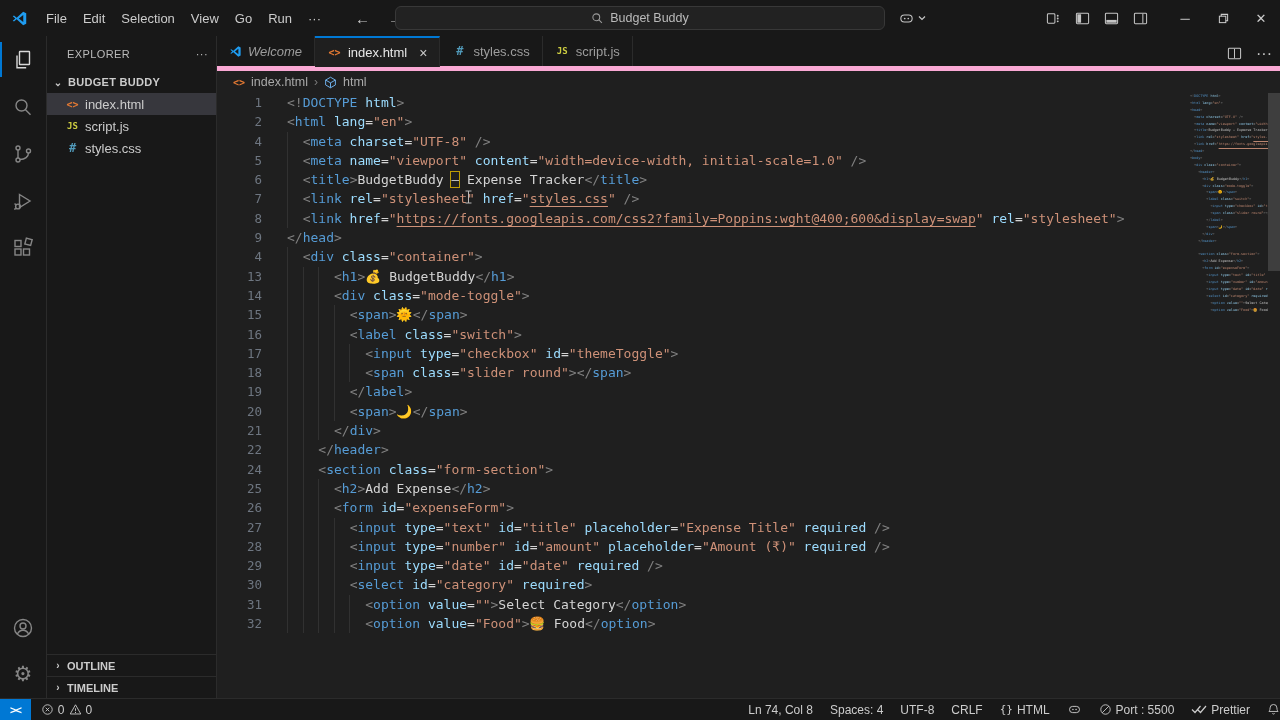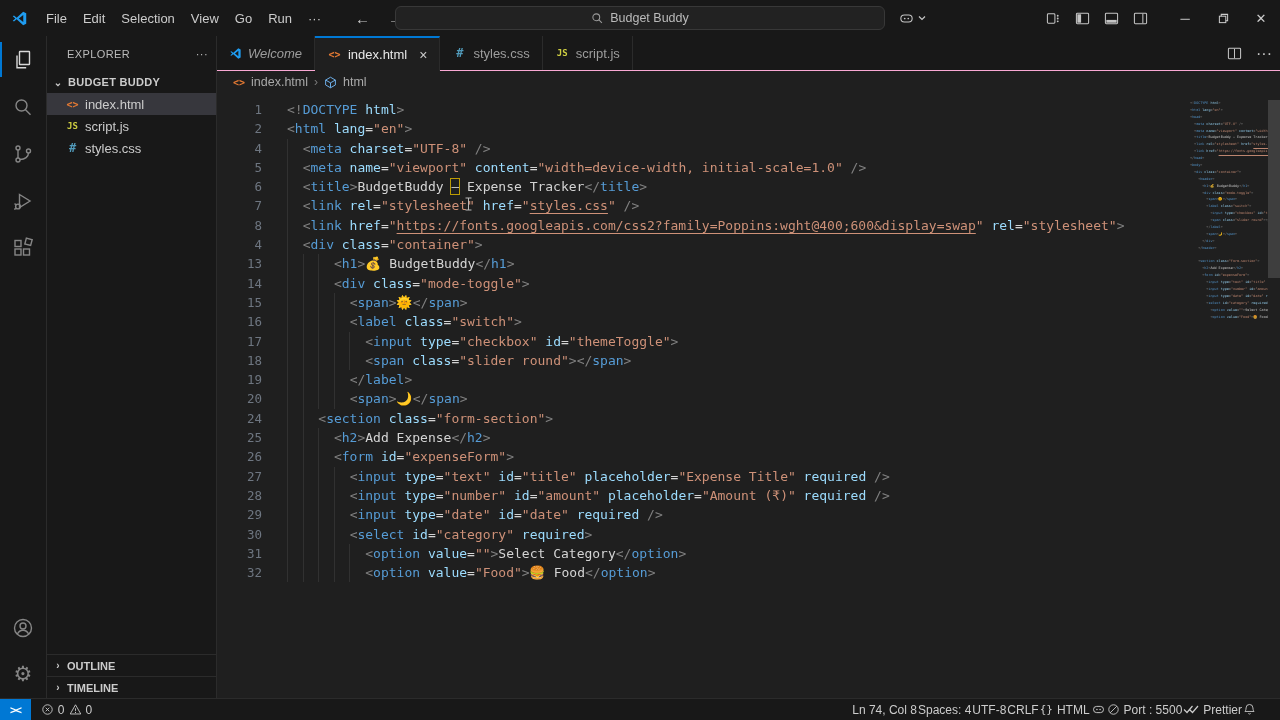--- a/index.html
+++ b/index.html
@@ -46,34 +46,34 @@
   .chev { font-size:10px; color:#cccccc; width:14px; text-align:center; }
   .file-row { height:22px; display:flex; align-items:center; gap:5px; padding-left:18px; cursor:default; }
   .file-row.selected { background:#37373d; }
   .fi { width:15px; text-align:center; font-weight:bold; font-size:10px; font-family:"DejaVu Sans Mono", monospace; }
   .fi-html { color:#e37933; } .fi-js { color:#cbcb41; font-size:9px; } .fi-css { color:#519aba; font-size:12px; }
   .sb-section { height:22px; border-top:1px solid #2b2b2b; display:flex; align-items:center; gap:2px;
                 font-weight:bold; font-size:11px; padding-left:4px; }
 
   
   .editor { flex:1; display:flex; flex-direction:column; min-width:0; background:#1f1f1f; }
-  .tabbar { height:35px; background:#181818; border-bottom:1px solid #f9a8d4; display:flex; align-items:stretch; position:relative; }
+  .tabbar { height:35px; background:#181818; border-bottom:5px solid #f9a8d4; display:flex; align-items:stretch; position:relative; }
   .tab { display:flex; align-items:center; gap:6px; padding:0 12px; font-size:13px; color:#9d9d9d;
          border-right:1px solid #2b2b2b; background:#181818; position:relative; }
   .tab.active { background:#1f1f1f; color:#e7e7e7; border-top:2px solid #0078d4; margin-bottom:-1px; z-index:2; }
   .tab.preview .tab-label { font-style:italic; }
   .tab-close { margin-left:6px; color:#cccccc; font-size:14px; }
   .editor-actions { position:absolute; right:8px; top:0; height:35px; display:flex; align-items:center; gap:14px; color:#c5c5c5; }
   .breadcrumb { height:22px; display:flex; align-items:center; gap:6px; padding-left:16px; color:#a9a9a9;
                 font-size:12.5px; background:#1f1f1f; }
   .bc-sep { color:#7a7a7a; font-size:12px; }
   .bc-html-icon { color:#e37933; font-family:"DejaVu Sans Mono", monospace; font-weight:bold; font-size:10px; }
 
   
-  .code-wrap { flex:1; position:relative; overflow:hidden; background:#1f1f1f;margin-top:7px; }
+  .code-wrap { flex:1; position:relative; overflow:hidden; background:#1f1f1f; }
   .code-lines { position:absolute; left:0; top:0; right:90px; font-family:"DejaVu Sans Mono", monospace;
                 font-size:13px; }
   .code-line { height:19.3px; line-height:19.3px; position:relative; white-space:pre; }
   .ln { display:inline-block; width:45px; text-align:right; color:#6e7681; font-size:12.5px; }
   .code { padding-left:25px; }
   .guide { position:absolute; top:0; bottom:0; width:1px; background:#313131; }
   .tk-p{color:#808080} .tk-t{color:#569cd6} .tk-a{color:#9cdcfe} .tk-o{color:#d4d4d4}
   .tk-s{color:#ce9178} .tk-l{color:#ce9178; text-decoration:underline; text-underline-offset:3px;}
   .tk-x{color:#d4d4d4} .tk-w{color:#d4d4d4}
   .tk-b{color:#d4d4d4; outline:1px solid #bd9b03; outline-offset:0px;}
@@ -82,21 +82,21 @@
   .mini-line { height:6.9px; line-height:6.9px; font-family:"DejaVu Sans Mono", monospace; font-size:3.4px; white-space:pre; }
   .scrollbar-thumb { position:absolute; right:0; top:0; width:12px; height:178px; background:rgba(121,121,121,.35); }
   .mouse-ibeam { position:absolute; left:247px; top:97px; width:9px; height:14px; opacity:.85; }
 
   
   .statusbar { height:22px; background:#181818; border-top:1px solid #2b2b2b; display:flex; align-items:center;
                color:#cccccc; font-size:12px; flex:0 0 22px; position:relative; }
   .remote { height:22px; background:#0078d4; color:#ffffff; display:flex; align-items:center;
             padding:0 10px; font-size:11px; font-weight:bold; letter-spacing:-1px; }
   .sb-left { display:flex; align-items:center; gap:4px; margin-left:10px; }
-  .sb-right { position:absolute; right:24px; display:flex; align-items:center; gap:1px; }
+  .sb-right { position:absolute; right:0; display:flex; align-items:center; gap:17px; }
   .status-item { display:flex; align-items:center; gap:4px; }
   .braces { font-family:"DejaVu Sans Mono", monospace; font-size:11px; }
   svg { display:block; }
 </style>
 </head>
 <body>
 
 <div class="window">
 
   <div class="titlebar">
@@ -312,29 +312,32 @@
       </div>
       <div class="code-wrap">
         <div class="code-lines" id="code-lines">
             <div class="code-line"><span class="ln">1</span><span class="code"><span class="tk-p">&lt;!</span><span class="tk-t">DOCTYPE</span><span class="tk-a"> html</span><span class="tk-p">&gt;</span></span></div>
             <div class="code-line"><span class="ln">2</span><span class="code"><span class="tk-p">&lt;</span><span class="tk-t">html</span><span class="tk-a"> lang</span><span class="tk-o">=</span><span class="tk-s">"en"</span><span class="tk-p">&gt;</span></span></div>
             <div class="code-line"><span class="guide" style="left: 70px;"></span><span class="ln">4</span><span class="code"><span class="tk-w">  </span><span class="tk-p">&lt;</span><span class="tk-t">meta</span><span class="tk-a"> charset</span><span class="tk-o">=</span><span class="tk-s">"UTF-8"</span><span class="tk-p"> /&gt;</span></span></div>
             <div class="code-line"><span class="guide" style="left: 70px;"></span><span class="ln">5</span><span class="code"><span class="tk-w">  </span><span class="tk-p">&lt;</span><span class="tk-t">meta</span><span class="tk-a"> name</span><span class="tk-o">=</span><span class="tk-s">"viewport"</span><span class="tk-a"> content</span><span class="tk-o">=</span><span class="tk-s">"width=device-width, initial-scale=1.0"</span><span class="tk-p"> /&gt;</span></span></div>
             <div class="code-line"><span class="guide" style="left: 70px;"></span><span class="ln">6</span><span class="code"><span class="tk-w">  </span><span class="tk-p">&lt;</span><span class="tk-t">title</span><span class="tk-p">&gt;</span><span class="tk-x">BudgetBuddy </span><span class="tk-b">–</span><span class="tk-x"> Expense Tracker</span><span class="tk-p">&lt;/</span><span class="tk-t">title</span><span class="tk-p">&gt;</span></span></div>
             <div class="code-line"><span class="guide" style="left: 70px;"></span><span class="ln">7</span><span class="code"><span class="tk-w">  </span><span class="tk-p">&lt;</span><span class="tk-t">link</span><span class="tk-a"> rel</span><span class="tk-o">=</span><span class="tk-s">"stylesheet"</span><span class="tk-a"> href</span><span class="tk-o">=</span><span class="tk-s">"</span><span class="tk-l">styles.css</span><span class="tk-s">"</span><span class="tk-p"> /&gt;</span></span></div>
             <div class="code-line"><span class="guide" style="left: 70px;"></span><span class="ln">8</span><span class="code"><span class="tk-w">  </span><span class="tk-p">&lt;</span><span class="tk-t">link</span><span class="tk-a"> href</span><span class="tk-o">=</span><span class="tk-s">"</span><span class="tk-l">https://fonts.googleapis.com/css2?family=Poppins:wght@400;600&amp;display=swap</span><span class="tk-s">"</span><span class="tk-a"> rel</span><span class="tk-o">=</span><span class="tk-s">"stylesheet"</span><span class="tk-p">&gt;</span></span></div>
+            <div class="code-line"><span class="ln">9</span><span class="code"><span class="tk-p">&lt;/</span><span class="tk-t">head</span><span class="tk-p">&gt;</span></span></div>
             <div class="code-line"><span class="guide" style="left: 70px;"></span><span class="ln">4</span><span class="code"><span class="tk-w">  </span><span class="tk-p">&lt;</span><span class="tk-t">div</span><span class="tk-a"> class</span><span class="tk-o">=</span><span class="tk-s">"container"</span><span class="tk-p">&gt;</span></span></div>
             <div class="code-line"><span class="guide" style="left: 70px;"></span><span class="guide" style="left: 85.6px;"></span><span class="guide" style="left: 101.2px;"></span><span class="ln">13</span><span class="code"><span class="tk-w">      </span><span class="tk-p">&lt;</span><span class="tk-t">h1</span><span class="tk-p">&gt;</span><span class="tk-x">💰 BudgetBuddy</span><span class="tk-p">&lt;/</span><span class="tk-t">h1</span><span class="tk-p">&gt;</span></span></div>
             <div class="code-line"><span class="guide" style="left: 70px;"></span><span class="guide" style="left: 85.6px;"></span><span class="guide" style="left: 101.2px;"></span><span class="ln">14</span><span class="code"><span class="tk-w">      </span><span class="tk-p">&lt;</span><span class="tk-t">div</span><span class="tk-a"> class</span><span class="tk-o">=</span><span class="tk-s">"mode-toggle"</span><span class="tk-p">&gt;</span></span></div>
             <div class="code-line"><span class="guide" style="left: 70px;"></span><span class="guide" style="left: 85.6px;"></span><span class="guide" style="left: 101.2px;"></span><span class="guide" style="left: 116.8px;"></span><span class="ln">15</span><span class="code"><span class="tk-w">        </span><span class="tk-p">&lt;</span><span class="tk-t">span</span><span class="tk-p">&gt;</span><span class="tk-x">🌞</span><span class="tk-p">&lt;/</span><span class="tk-t">span</span><span class="tk-p">&gt;</span></span></div>
             <div class="code-line"><span class="guide" style="left: 70px;"></span><span class="guide" style="left: 85.6px;"></span><span class="guide" style="left: 101.2px;"></span><span class="guide" style="left: 116.8px;"></span><span class="ln">16</span><span class="code"><span class="tk-w">        </span><span class="tk-p">&lt;</span><span class="tk-t">label</span><span class="tk-a"> class</span><span class="tk-o">=</span><span class="tk-s">"switch"</span><span class="tk-p">&gt;</span></span></div>
             <div class="code-line"><span class="guide" style="left: 70px;"></span><span class="guide" style="left: 85.6px;"></span><span class="guide" style="left: 101.2px;"></span><span class="guide" style="left: 116.8px;"></span><span class="guide" style="left: 132.4px;"></span><span class="ln">17</span><span class="code"><span class="tk-w">          </span><span class="tk-p">&lt;</span><span class="tk-t">input</span><span class="tk-a"> type</span><span class="tk-o">=</span><span class="tk-s">"checkbox"</span><span class="tk-a"> id</span><span class="tk-o">=</span><span class="tk-s">"themeToggle"</span><span class="tk-p">&gt;</span></span></div>
             <div class="code-line"><span class="guide" style="left: 70px;"></span><span class="guide" style="left: 85.6px;"></span><span class="guide" style="left: 101.2px;"></span><span class="guide" style="left: 116.8px;"></span><span class="guide" style="left: 132.4px;"></span><span class="ln">18</span><span class="code"><span class="tk-w">          </span><span class="tk-p">&lt;</span><span class="tk-t">span</span><span class="tk-a"> class</span><span class="tk-o">=</span><span class="tk-s">"slider round"</span><span class="tk-p">&gt;</span><span class="tk-p">&lt;/</span><span class="tk-t">span</span><span class="tk-p">&gt;</span></span></div>
             <div class="code-line"><span class="guide" style="left: 70px;"></span><span class="guide" style="left: 85.6px;"></span><span class="guide" style="left: 101.2px;"></span><span class="guide" style="left: 116.8px;"></span><span class="ln">19</span><span class="code"><span class="tk-w">        </span><span class="tk-p">&lt;/</span><span class="tk-t">label</span><span class="tk-p">&gt;</span></span></div>
             <div class="code-line"><span class="guide" style="left: 70px;"></span><span class="guide" style="left: 85.6px;"></span><span class="guide" style="left: 101.2px;"></span><span class="guide" style="left: 116.8px;"></span><span class="ln">20</span><span class="code"><span class="tk-w">        </span><span class="tk-p">&lt;</span><span class="tk-t">span</span><span class="tk-p">&gt;</span><span class="tk-x">🌙</span><span class="tk-p">&lt;/</span><span class="tk-t">span</span><span class="tk-p">&gt;</span></span></div>
+            <div class="code-line"><span class="guide" style="left: 70px;"></span><span class="guide" style="left: 85.6px;"></span><span class="guide" style="left: 101.2px;"></span><span class="ln">21</span><span class="code"><span class="tk-w">      </span><span class="tk-p">&lt;/</span><span class="tk-t">div</span><span class="tk-p">&gt;</span></span></div>
+            <div class="code-line"><span class="guide" style="left: 70px;"></span><span class="guide" style="left: 85.6px;"></span><span class="ln">22</span><span class="code"><span class="tk-w">    </span><span class="tk-p">&lt;/</span><span class="tk-t">header</span><span class="tk-p">&gt;</span></span></div>
             <div class="code-line"><span class="guide" style="left: 70px;"></span><span class="guide" style="left: 85.6px;"></span><span class="ln">24</span><span class="code"><span class="tk-w">    </span><span class="tk-p">&lt;</span><span class="tk-t">section</span><span class="tk-a"> class</span><span class="tk-o">=</span><span class="tk-s">"form-section"</span><span class="tk-p">&gt;</span></span></div>
             <div class="code-line"><span class="guide" style="left: 70px;"></span><span class="guide" style="left: 85.6px;"></span><span class="guide" style="left: 101.2px;"></span><span class="ln">25</span><span class="code"><span class="tk-w">      </span><span class="tk-p">&lt;</span><span class="tk-t">h2</span><span class="tk-p">&gt;</span><span class="tk-x">Add Expense</span><span class="tk-p">&lt;/</span><span class="tk-t">h2</span><span class="tk-p">&gt;</span></span></div>
             <div class="code-line"><span class="guide" style="left: 70px;"></span><span class="guide" style="left: 85.6px;"></span><span class="guide" style="left: 101.2px;"></span><span class="ln">26</span><span class="code"><span class="tk-w">      </span><span class="tk-p">&lt;</span><span class="tk-t">form</span><span class="tk-a"> id</span><span class="tk-o">=</span><span class="tk-s">"expenseForm"</span><span class="tk-p">&gt;</span></span></div>
             <div class="code-line"><span class="guide" style="left: 70px;"></span><span class="guide" style="left: 85.6px;"></span><span class="guide" style="left: 101.2px;"></span><span class="guide" style="left: 116.8px;"></span><span class="ln">27</span><span class="code"><span class="tk-w">        </span><span class="tk-p">&lt;</span><span class="tk-t">input</span><span class="tk-a"> type</span><span class="tk-o">=</span><span class="tk-s">"text"</span><span class="tk-a"> id</span><span class="tk-o">=</span><span class="tk-s">"title"</span><span class="tk-a"> placeholder</span><span class="tk-o">=</span><span class="tk-s">"Expense Title"</span><span class="tk-a"> required</span><span class="tk-p"> /&gt;</span></span></div>
             <div class="code-line"><span class="guide" style="left: 70px;"></span><span class="guide" style="left: 85.6px;"></span><span class="guide" style="left: 101.2px;"></span><span class="guide" style="left: 116.8px;"></span><span class="ln">28</span><span class="code"><span class="tk-w">        </span><span class="tk-p">&lt;</span><span class="tk-t">input</span><span class="tk-a"> type</span><span class="tk-o">=</span><span class="tk-s">"number"</span><span class="tk-a"> id</span><span class="tk-o">=</span><span class="tk-s">"amount"</span><span class="tk-a"> placeholder</span><span class="tk-o">=</span><span class="tk-s">"Amount (₹)"</span><span class="tk-a"> required</span><span class="tk-p"> /&gt;</span></span></div>
             <div class="code-line"><span class="guide" style="left: 70px;"></span><span class="guide" style="left: 85.6px;"></span><span class="guide" style="left: 101.2px;"></span><span class="guide" style="left: 116.8px;"></span><span class="ln">29</span><span class="code"><span class="tk-w">        </span><span class="tk-p">&lt;</span><span class="tk-t">input</span><span class="tk-a"> type</span><span class="tk-o">=</span><span class="tk-s">"date"</span><span class="tk-a"> id</span><span class="tk-o">=</span><span class="tk-s">"date"</span><span class="tk-a"> required</span><span class="tk-p"> /&gt;</span></span></div>
             <div class="code-line"><span class="guide" style="left: 70px;"></span><span class="guide" style="left: 85.6px;"></span><span class="guide" style="left: 101.2px;"></span><span class="guide" style="left: 116.8px;"></span><span class="ln">30</span><span class="code"><span class="tk-w">        </span><span class="tk-p">&lt;</span><span class="tk-t">select</span><span class="tk-a"> id</span><span class="tk-o">=</span><span class="tk-s">"category"</span><span class="tk-a"> required</span><span class="tk-p">&gt;</span></span></div>
             <div class="code-line"><span class="guide" style="left: 70px;"></span><span class="guide" style="left: 85.6px;"></span><span class="guide" style="left: 101.2px;"></span><span class="guide" style="left: 116.8px;"></span><span class="guide" style="left: 132.4px;"></span><span class="ln">31</span><span class="code"><span class="tk-w">          </span><span class="tk-p">&lt;</span><span class="tk-t">option</span><span class="tk-a"> value</span><span class="tk-o">=</span><span class="tk-s">""</span><span class="tk-p">&gt;</span><span class="tk-x">Select Category</span><span class="tk-p">&lt;/</span><span class="tk-t">option</span><span class="tk-p">&gt;</span></span></div>
             <div class="code-line"><span class="guide" style="left: 70px;"></span><span class="guide" style="left: 85.6px;"></span><span class="guide" style="left: 101.2px;"></span><span class="guide" style="left: 116.8px;"></span><span class="guide" style="left: 132.4px;"></span><span class="ln">32</span><span class="code"><span class="tk-w">          </span><span class="tk-p">&lt;</span><span class="tk-t">option</span><span class="tk-a"> value</span><span class="tk-o">=</span><span class="tk-s">"Food"</span><span class="tk-p">&gt;</span><span class="tk-x">🍔 Food</span><span class="tk-p">&lt;/</span><span class="tk-t">option</span><span class="tk-p">&gt;</span></span></div>
           </div>

